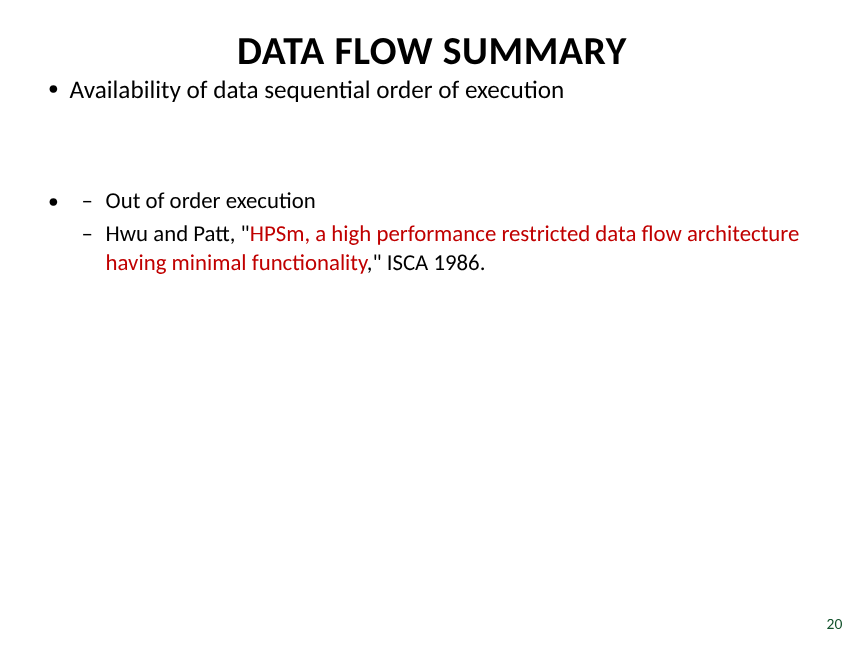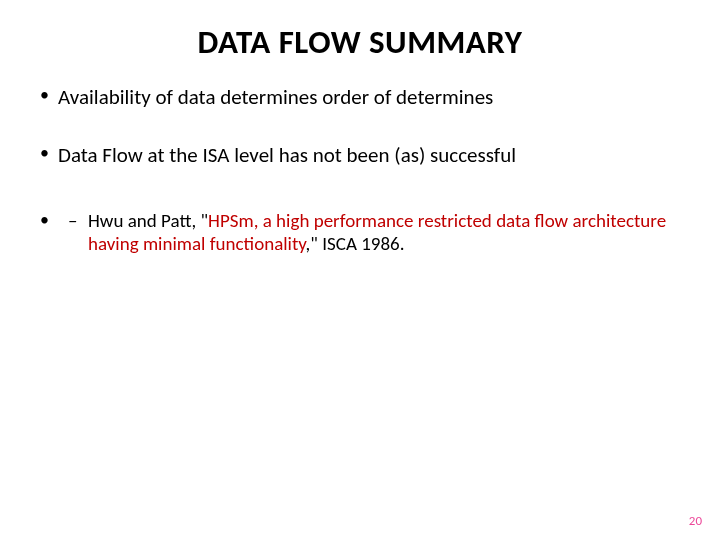--- a/index.html
+++ b/index.html
@@ -20,21 +20,20 @@
       height: 100%;
       padding: 22px 30px 20px 30px;
       position: relative;
     }
     .title {
       font-size: 33px;
       font-weight: 700;
       text-align: center;
       color: #000;
       letter-spacing: 0.5px;
-      margin-bottom: 22px;
     }
     ul.top {
       list-style: none;
       padding-left: 28px;
     }
     ul.top > li {
       position: relative;
       font-size: 21px;
       color: #000;
       line-height: 1.25;
@@ -72,44 +71,42 @@
       color: #000;
     }
     .cite-title {
       color: #c00000;
     }
     .page-number {
       position: absolute;
       bottom: 12px;
       right: 18px;
       font-size: 13px;
-      color: #ec4899;
+      color: #14532d;
     }
   </style>
 </head>
 <body>
 
 <div class="slide">
   <h1 class="title">DATA FLOW SUMMARY</h1>
 
   <ul class="top">
-    <li>Availability of data determines order of determines</li>
+    <li>Availability of data sequential order of execution</li>
   </ul>
 
   <div class="gap"></div>
 
-  <ul class="top">
-    <li>Data Flow at the ISA level has not been (as) successful</li>
-  </ul>
 
   <div class="gap"></div>
 
   <ul class="top">
     <li>
       <ul class="sub">
+        <li>Out of order execution</li>
         <li>
           <span>Hwu and Patt, "</span><span class="cite-title">HPSm, a high performance restricted data flow architecture having minimal functionality</span><span>," ISCA 1986.</span>
         </li>
       </ul>
     </li>
   </ul>
 
   <div class="page-number">20</div>
 </div>
 

